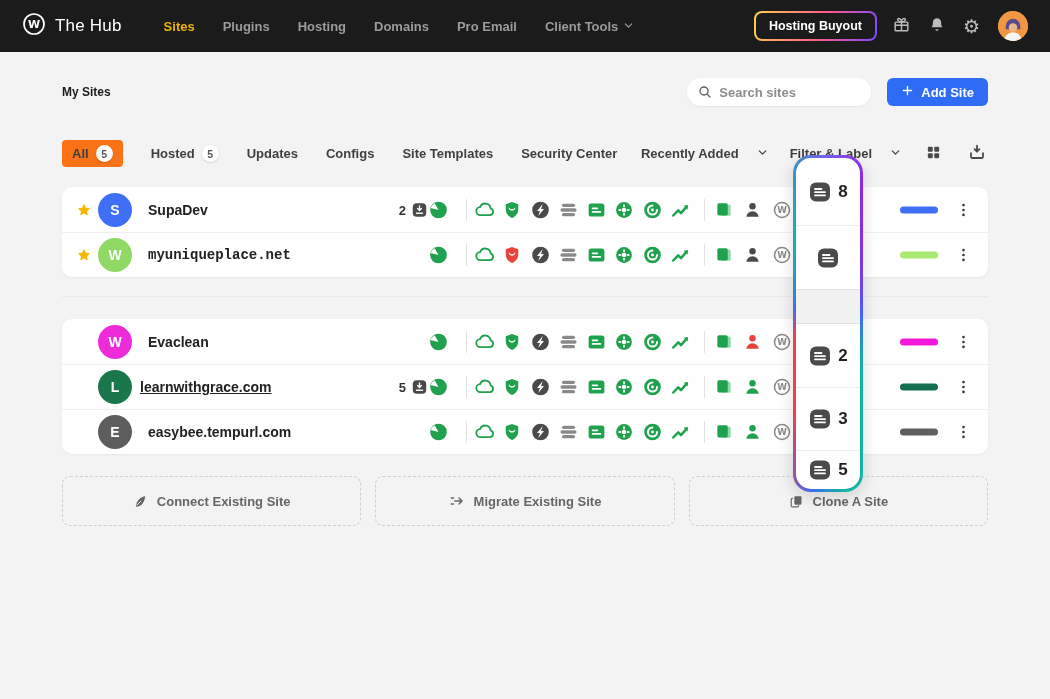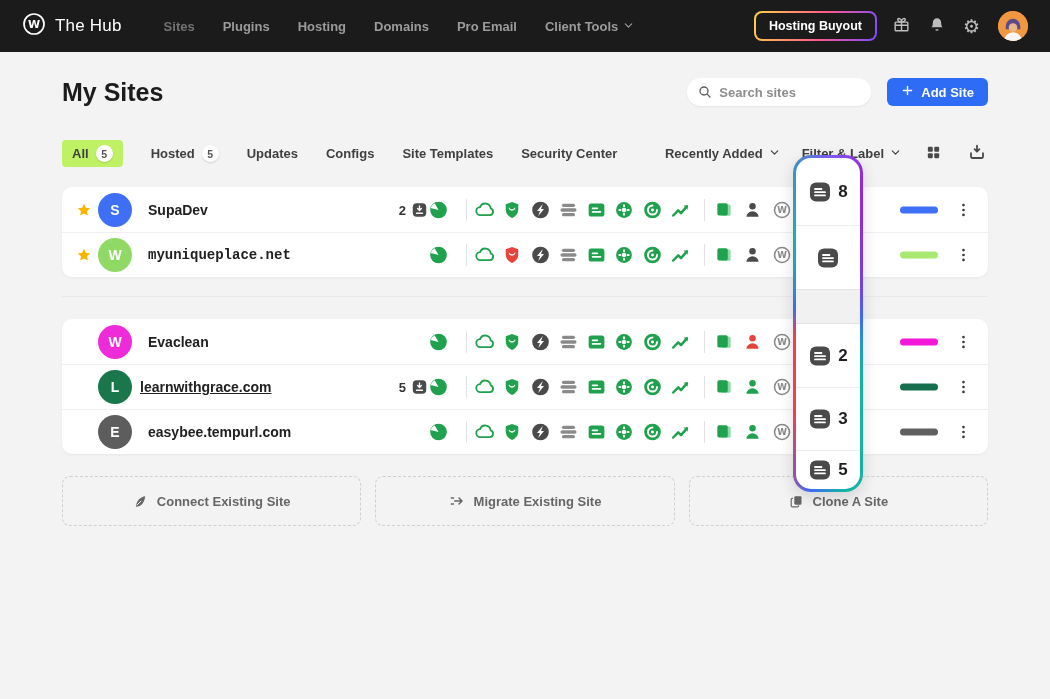--- a/index.html
+++ b/index.html
@@ -5,48 +5,48 @@
   * { box-sizing: border-box; margin: 0; padding: 0; }
   html,body { width:1050px; height:699px; overflow:hidden; }
   body { font-family:"Liberation Sans", sans-serif; background:#f3f3f3; position:relative; }
 
   
   .navbar { height:52px; background:#1b1b1b; display:flex; align-items:center; padding:0 22px; }
   .brand { display:flex; align-items:center; gap:9px; color:#fff; font-size:17px; cursor:pointer; }
   .brand-name { letter-spacing:.2px; }
   #nav-items { display:flex; align-items:center; gap:28px; margin-left:42px; }
   .nav-item { display:flex; align-items:center; gap:5px; font-size:13px; font-weight:700; color:#9b9b9b; cursor:pointer; text-decoration:none; }
-  .nav-item.active { color:#737373; }
+  .nav-item.active { color:#eab308; }
   .nav-right { margin-left:auto; display:flex; align-items:center; gap:13px; }
   .hb-btn { border:none; padding:2px; border-radius:8px; background:linear-gradient(110deg,#ffd24a,#ff5a8a 55%,#7b4bff); cursor:pointer; }
   .hb-inner { display:block; background:#1b1b1b; border-radius:6px; padding:6px 13px; color:#fff; font-size:12.5px; font-weight:700; }
   .es-btn { border:none; display:flex; align-items:center; gap:7px; border-radius:8px; padding:8px 16px; background:linear-gradient(90deg,#9a2ff0,#e0599d 48%,#f5a623); color:#fff; font-size:12.5px; font-weight:700; cursor:pointer; }
   .nav-ic-btn { background:none; border:none; cursor:pointer; display:flex; align-items:center; padding:2px; color:#bdbdbd; }
   .gear-glyph { font-size:19px; line-height:1; color:#bdbdbd; }
   .avatar-btn { width:30px; height:30px; border-radius:50%; overflow:hidden; border:none; padding:0; cursor:pointer; background:#f09742; margin-left:3px; }
 
   
   .page { padding:26px 62px 0; position:relative; }
   .header-row { display:flex; align-items:center; height:28px; }
-  .page-title { font-size:25px; font-weight:700; color:#1c1c1c; }
+  .page-title { font-size:12px; font-weight:700; color:#1c1c1c; }
   .header-right { margin-left:auto; display:flex; align-items:center; gap:16px; }
   .search-box { position:relative; width:184px; height:28px; background:#fff; border-radius:15px; box-shadow:0 1px 2px rgba(0,0,0,.06); }
   .search-box svg { position:absolute; left:10px; top:6px; }
   .search-input { width:100%; height:100%; border:none; outline:none; background:transparent; padding:0 10px 0 32px; font-size:13px; color:#333; font-family:"Liberation Sans",sans-serif; }
   .search-input::placeholder { color:#8d8d8d; font-weight:600; }
   .add-site { display:flex; align-items:center; gap:7px; height:28px; padding:0 14px; border:none; border-radius:6px; background:#2e6cf6; color:#fff; font-size:13px; font-weight:700; cursor:pointer; }
 
   
   .tabs-row { margin-top:34px; display:flex; align-items:center; height:27px; }
   #tabs { display:flex; align-items:center; gap:28px; }
   .tab { display:flex; align-items:center; font-size:13px; font-weight:700; color:#3f3f3f; cursor:pointer; }
-  .tab.active { background:#bef264; border-radius:4px; padding:5px 10px; }
+  .tab.active { background:#f97316; border-radius:4px; padding:5px 10px; }
   .tab-badge { width:17px; height:17px; border-radius:50%; background:#fff; box-shadow:0 1px 2px rgba(0,0,0,.14); font-size:10.5px; font-weight:700; color:#555; display:flex; align-items:center; justify-content:center; margin-left:7px; }
   .tabs-right { margin-left:auto; display:flex; align-items:center; gap:22px; }
-  .dropdown { display:flex; align-items:center; gap:6px; font-size:13px; font-weight:700; color:#3f3f3f; background:none; border:none; cursor:pointer; }
+  .dropdown { display:flex; align-items:center; gap:18px; font-size:13px; font-weight:700; color:#3f3f3f; background:none; border:none; cursor:pointer; }
   .view-btn { background:none; border:none; cursor:pointer; display:flex; align-items:center; padding:2px; }
 
   
   .site-card { background:#fff; border-radius:10px; box-shadow:0 1px 3px rgba(0,0,0,.05); overflow:hidden; }
   #card-0 { margin-top:20px; }
   .mid-line { height:1px; background:#e9e9e9; margin-top:19px; }
   #card-1 { margin-top:22px; }
   .site-row { position:relative; height:45px; }
   .site-row + .site-row { border-top:1px solid #efefef; }
   .ri { position:absolute; top:50%; transform:translateY(-50%); display:flex; align-items:center; }

